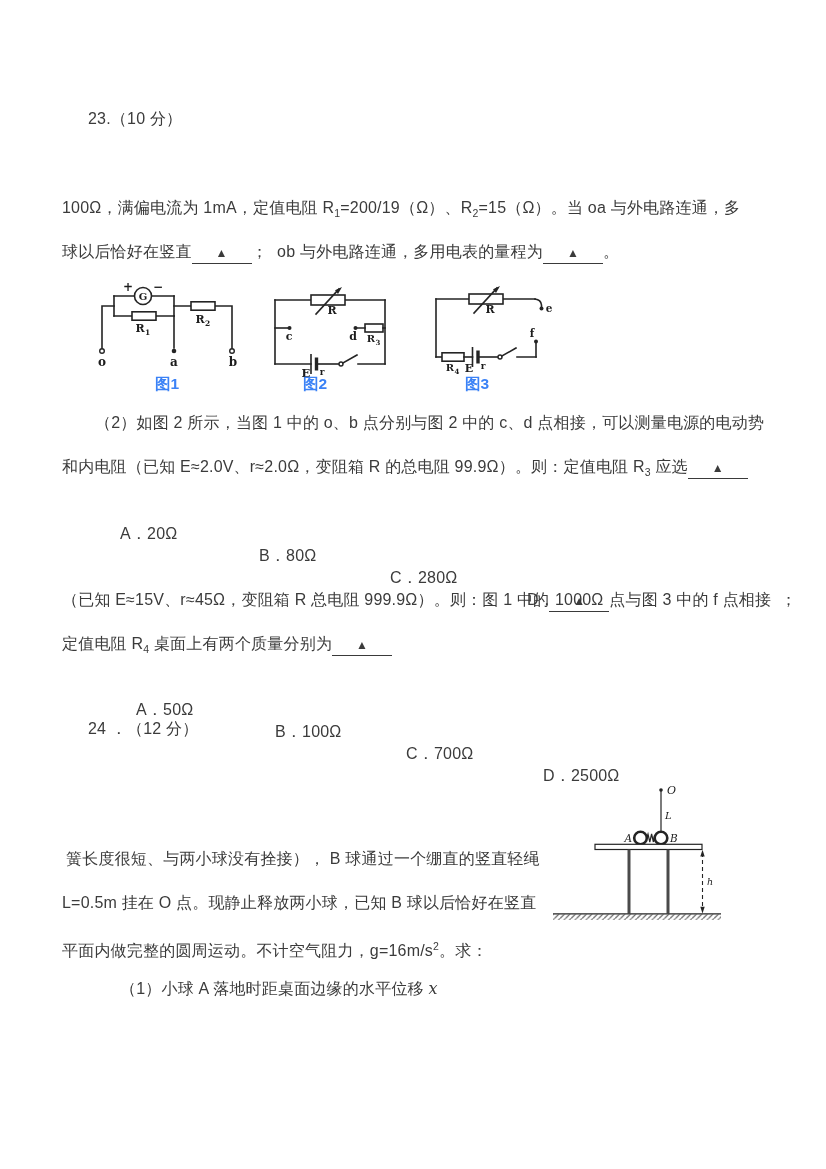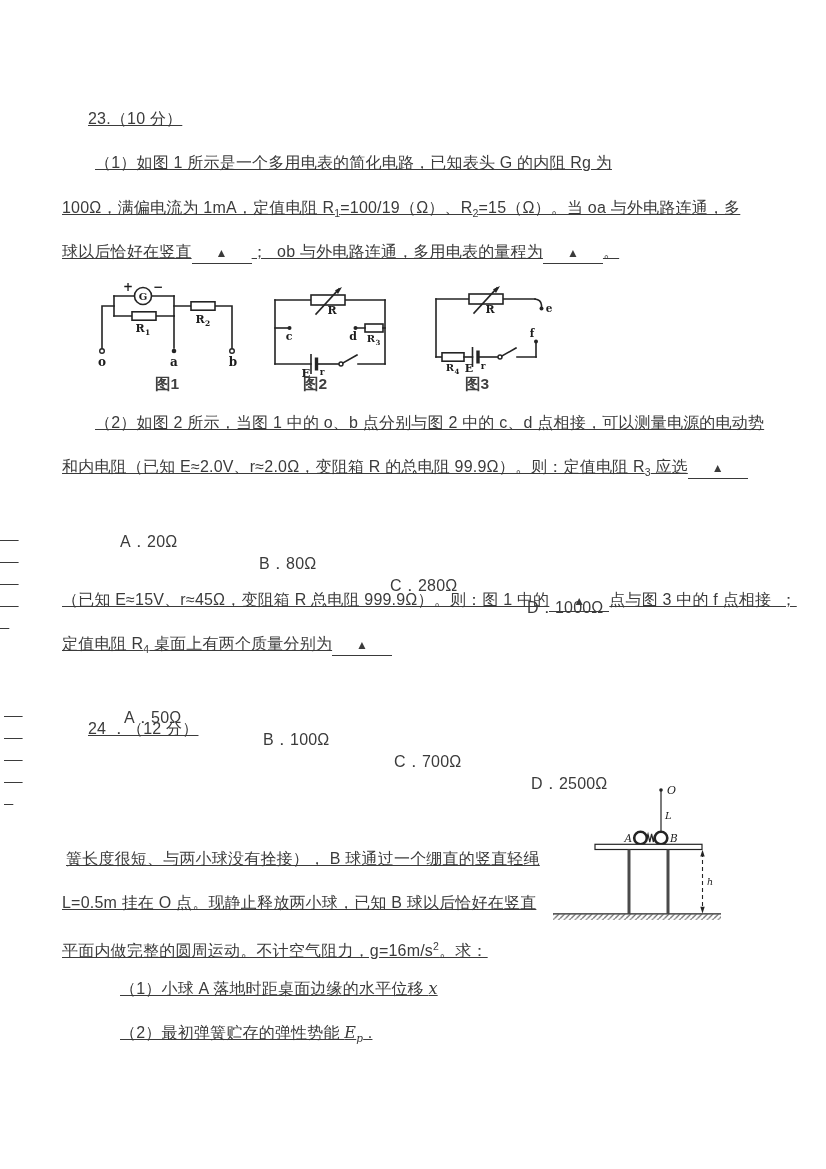--- a/index.html
+++ b/index.html
@@ -1,49 +1,48 @@
 <!DOCTYPE html>
 <html><head>
 <meta charset="utf-8">
 <style>
   html,body{margin:0;padding:0;background:#ffffff;}
   .page{position:relative;width:826px;height:1169px;background:#ffffff;overflow:hidden;
         font-family:"Liberation Sans","DejaVu Sans",sans-serif;color:#3b3b3b;}
-  .line{position:absolute;white-space:pre;font-size:16px;line-height:22px;height:22px;letter-spacing:0.2px;text-decoration:underline;}
+  .line{position:absolute;white-space:pre;font-size:16px;line-height:22px;height:22px;letter-spacing:0.2px;}
   .sg-n{}
   .sg-sub{font-size:10.5px;vertical-align:-4px;}
   .sg-sup{font-size:10.5px;vertical-align:6px;}
   .sg-it{font-family:"DejaVu Serif",serif;font-style:italic;}
   .sg-isub{font-family:"DejaVu Serif",serif;font-style:italic;font-size:10.5px;vertical-align:-4px;}
   .sg-blank{display:inline-block;min-width:52px;padding:0 4px;text-align:center;
             border-bottom:1.6px solid #3a3a3a;font-size:12px;line-height:20px;height:20px;}
-  .opt{position:absolute;white-space:pre;margin-top:8px;}
+  .opt{position:absolute;white-space:pre;}
   .fig{position:absolute;}
-  .figcap{position:absolute;font-size:15.5px;font-weight:bold;color:#404040;text-align:center;line-height:20px;}
+  .figcap{position:absolute;font-size:15.5px;font-weight:bold;color:#3b82f6;text-align:center;line-height:20px;}
   svg{display:block;}
   .wire{stroke:#242424;stroke-width:1.6;fill:none;stroke-linecap:square;}
   .thin{stroke:#242424;stroke-width:1.2;fill:none;}
   .plate-l{stroke:#242424;stroke-width:1.6;}
   .plate-s{stroke:#242424;stroke-width:3.4;}
   .leg{stroke:#4a4a4a;stroke-width:3;}
   .box{fill:#ffffff;stroke:#242424;stroke-width:1.6;}
   .dot{fill:#242424;stroke:none;}
   .odot{fill:#ffffff;stroke:#242424;stroke-width:1.4;}
   .head{fill:#242424;stroke:none;}
   .svgt{font-family:"DejaVu Serif",serif;font-weight:bold;fill:#1c1c1c;}
   .svgti{font-family:"DejaVu Serif",serif;font-style:italic;fill:#1c1c1c;}
 </style>
 </head>
 <body>
 
 <div class="page">
 
   <div class="line" style="top:108px;left:88px">23.（10 分）</div>
-  <div class="line" style="top:152px;left:95px">（1）如图 1 所示是一个多用电表的简化电路，已知表头 G 的内阻 Rg 为</div>
-  <div class="line" style="top:197px;left:62px"><span class="sg-n">100Ω，满偏电流为 1mA，定值电阻 R</span><span class="sg-sub">1</span><span class="sg-n">=100/19（Ω）、R</span><span class="sg-sub">2</span><span class="sg-n">=15（Ω）。当 oa 与外电路连通，多</span></div>
+  <div class="line" style="top:197px;left:62px"><span class="sg-n">100Ω，满偏电流为 1mA，定值电阻 R</span><span class="sg-sub">1</span><span class="sg-n">=200/19（Ω）、R</span><span class="sg-sub">2</span><span class="sg-n">=15（Ω）。当 oa 与外电路连通，多</span></div>
   <div class="line" style="top:241px;left:62px"><span class="sg-n">球以后恰好在竖直</span><span class="sg-blank">▲</span><span class="sg-n">；  ob 与外电路连通，多用电表的量程为</span><span class="sg-blank">▲</span><span class="sg-n">。</span></div>
 
   <div class="fig" style="left:92px;top:282px">
     <svg width="150" height="90" viewBox="0 0 150 90">
       <g>
         <path class="wire" d="M22,14 H42.5 M59.5,14 H82"></path>
         <circle class="box" cx="51" cy="14" r="8.5"></circle>
         <text class="svgt" x="51" y="18" font-size="10" text-anchor="middle">G</text>
         <text class="svgt" x="36" y="9" font-size="12" text-anchor="middle">+</text>
         <text class="svgt" x="66" y="9" font-size="12" text-anchor="middle">−</text>
@@ -155,33 +154,32 @@
   <div class="line" style="top:412px;left:95px">（2）如图 2 所示，当图 1 中的 o、b 点分别与图 2 中的 c、d 点相接，可以测量电源的电动势</div>
   <div class="line" style="top:456px;left:62px"><span class="sg-n">和内电阻（已知 E≈2.0V、r≈2.0Ω，变阻箱 R 的总电阻 99.9Ω）。则：定值电阻 R</span><span class="sg-sub">3</span><span class="sg-n"> 应选</span><span class="sg-blank">▲</span></div>
   <div class="line" style="top:501px;left:0;width:826px">
     <span class="opt" style="left:120px">A．20Ω</span>
     <span class="opt" style="left:259px">B．80Ω</span>
     <span class="opt" style="left:390px">C．280Ω</span>
     <span class="opt" style="left:527px">D．1000Ω</span>
   </div>
   <div class="line" style="top:589px;left:62px"><span class="sg-n">（已知 E≈15V、r≈45Ω，变阻箱 R 总电阻 999.9Ω）。则：图 1 中的</span><span class="sg-blank">▲</span><span class="sg-n">点与图 3 中的 f 点相接  ；</span></div>
   <div class="line" style="top:633px;left:62px"><span class="sg-n">定值电阻 R</span><span class="sg-sub">4</span><span class="sg-n"> 桌面上有两个质量分别为</span><span class="sg-blank">▲</span></div>
-  <div class="line" style="top:677px;left:4px;width:758px">
+  <div class="line" style="top:677px;left:16px;width:758px">
     <span class="opt" style="left:120px">A．50Ω</span>
     <span class="opt" style="left:259px">B．100Ω</span>
     <span class="opt" style="left:390px">C．700Ω</span>
     <span class="opt" style="left:527px">D．2500Ω</span>
   </div>
 
   <div class="line" style="top:718px;left:88px">24 ．（12 分）</div>
   <div class="line" style="top:848px;left:66px">簧长度很短、与两小球没有拴接）， B 球通过一个绷直的竖直轻绳</div>
   <div class="line" style="top:892px;left:62px">L=0.5m 挂在 O 点。现静止释放两小球，已知 B 球以后恰好在竖直</div>
   <div class="line" style="top:935px;left:62px"><span class="sg-n">平面内做完整的圆周运动。不计空气阻力，g=16m/s</span><span class="sg-sup">2</span><span class="sg-n">。求：</span></div>
   <div class="line" style="top:978px;left:120px"><span class="sg-n">（1）小球 A 落地时距桌面边缘的水平位移 </span><span class="sg-it">x</span></div>
-  <div class="line" style="top:1022px;left:120px"><span class="sg-n">（2）最初弹簧贮存的弹性势能 </span><span class="sg-it">E</span><span class="sg-isub">p</span><span class="sg-n"> .</span></div>
 
   <div class="fig" style="left:549px;top:781px">
     <svg width="175" height="140" viewBox="0 0 175 140">
       <defs>
         <pattern id="hg" patternUnits="userSpaceOnUse" width="5.5" height="5.5">
           <line x1="5.5" y1="0" x2="0" y2="5.5" stroke="#3a3a3a" stroke-width="1"></line>
         </pattern>
       </defs>
       <g>
         <circle class="dot" cx="112" cy="9" r="1.8"></circle>

